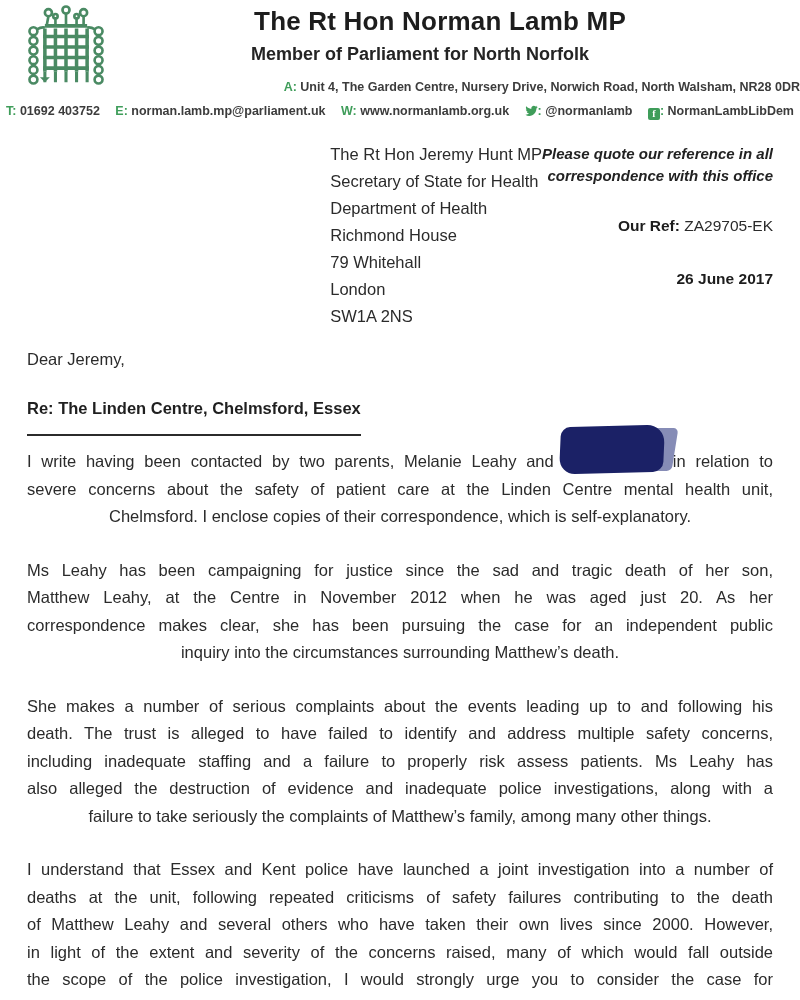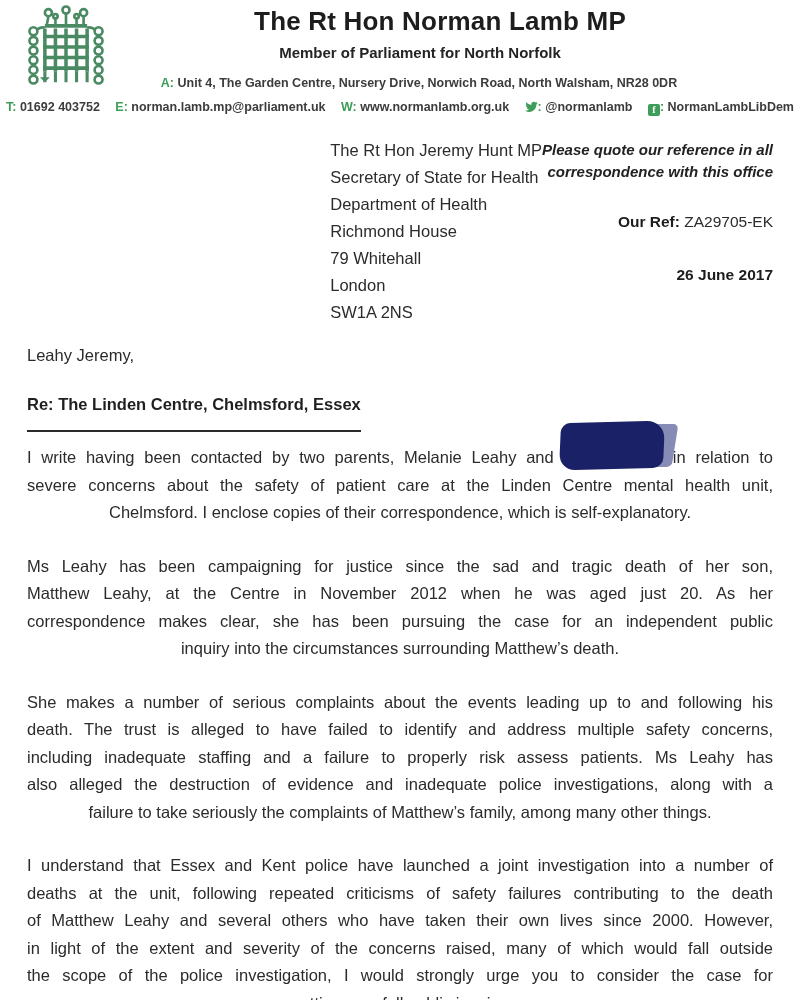--- a/index.html
+++ b/index.html
@@ -9,25 +9,25 @@
     font-family:"Liberation Sans", sans-serif;
   }
   
   .logo{position:absolute;left:22px;top:3px;width:88px;height:88px;}
   .header-text{padding-top:6px;}
   .title{
     text-align:center;padding-left:80px;font-size:26px;font-weight:bold;
     color:#1d1d1d;letter-spacing:.2px;
   }
   .subtitle{
-    text-align:center;padding-left:40px;font-size:15px;font-weight:bold;
+    text-align:center;padding-left:40px;font-size:18px;font-weight:bold;
     margin-top:7px;color:#242424;
   }
   .address-line{
-    text-align:center;padding-left:38px;font-size:12.5px;margin-top:15px;
+    text-align:right;padding-left:38px;font-size:12.5px;margin-top:15px;
     color:#3c3c3c;font-weight:bold;
   }
   .contact-line{
     text-align:center;font-size:12.5px;margin-top:10px;color:#3c3c3c;font-weight:bold;
     white-space:nowrap;
   }
   .green-label{color:#3f9d5a;font-weight:bold;}
   .contact-line .item{margin:0 6px;}
   .mini-icon{display:inline-block;vertical-align:-2px;width:13px;height:13px;}
   .fb-box{
@@ -133,21 +133,21 @@
       <div class="ref-note">
         <div>Please quote our reference in all</div>
         <div>correspondence with this office</div>
       </div>
       <div class="our-ref"><b>Our Ref:</b><span> ZA29705-EK</span></div>
       <div class="date-line">26 June 2017</div>
     </div>
   </div>
 
   <div class="body">
-    <div class="salutation">Leahy Jeremy,</div>
+    <div class="salutation">Dear Jeremy,</div>
 
     <div class="subject"><span>Re: The Linden Centre, Chelmsford, Essex</span></div>
 
     <div class="para">
       <div class="jline"><span>I write having been contacted by two parents, Melanie Leahy and </span><span class="redaction"></span><span>, in relation to</span></div>
       <div class="jline">severe concerns about the safety of patient care at the Linden Centre mental health unit,</div>
       <div class="lline">Chelmsford. I enclose copies of their correspondence, which is self-explanatory.</div>
     </div>
 
     <div class="para">

